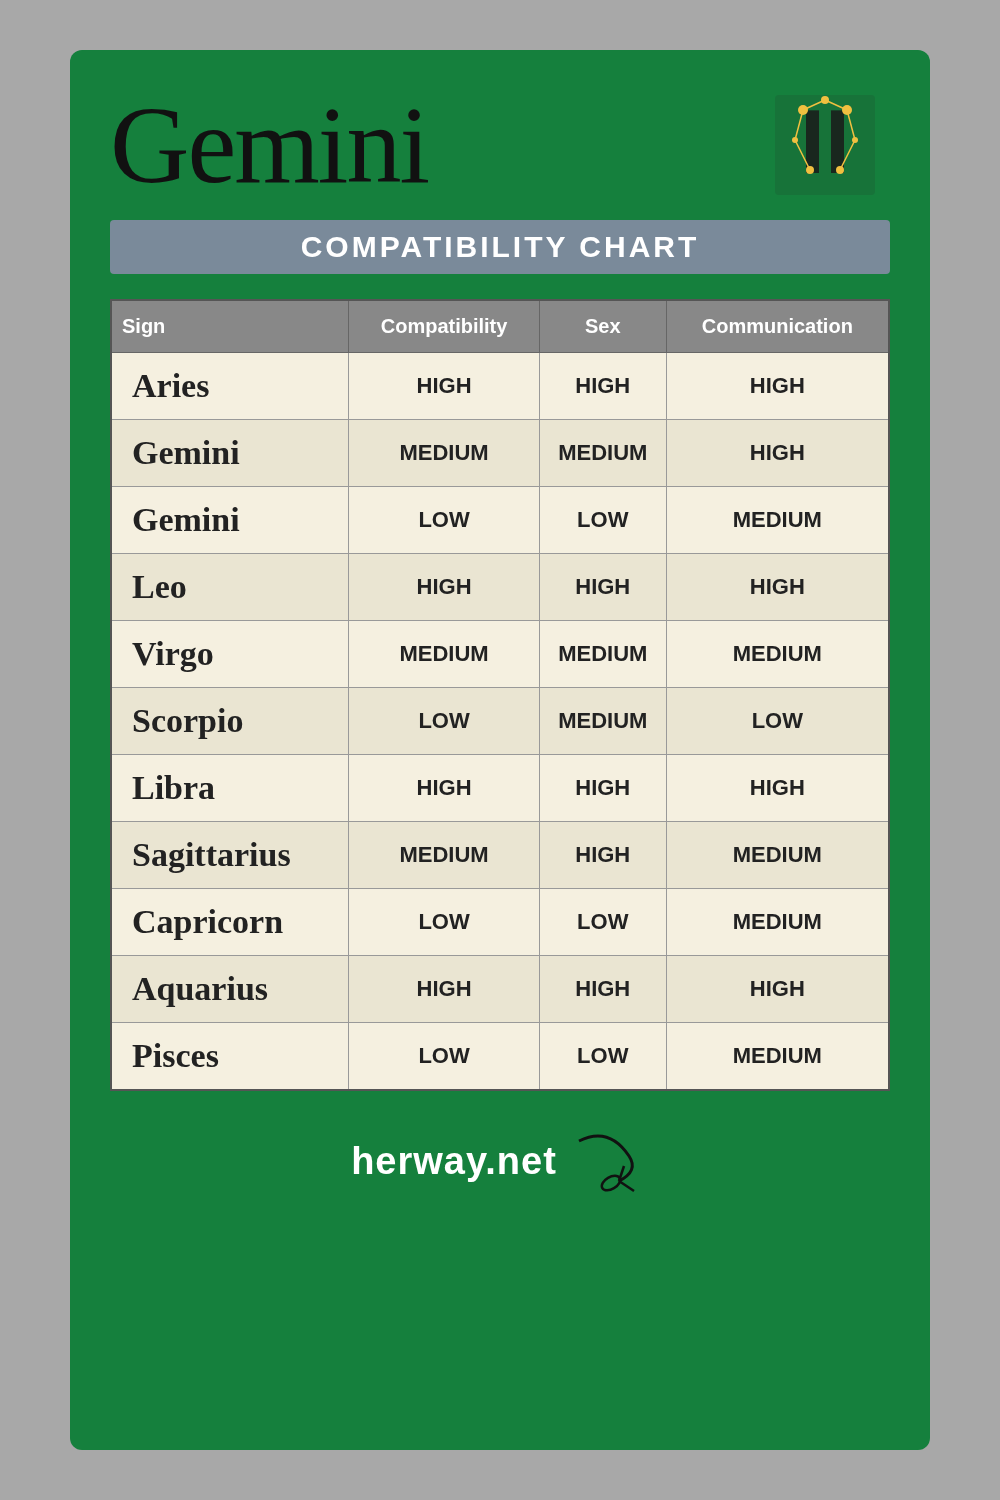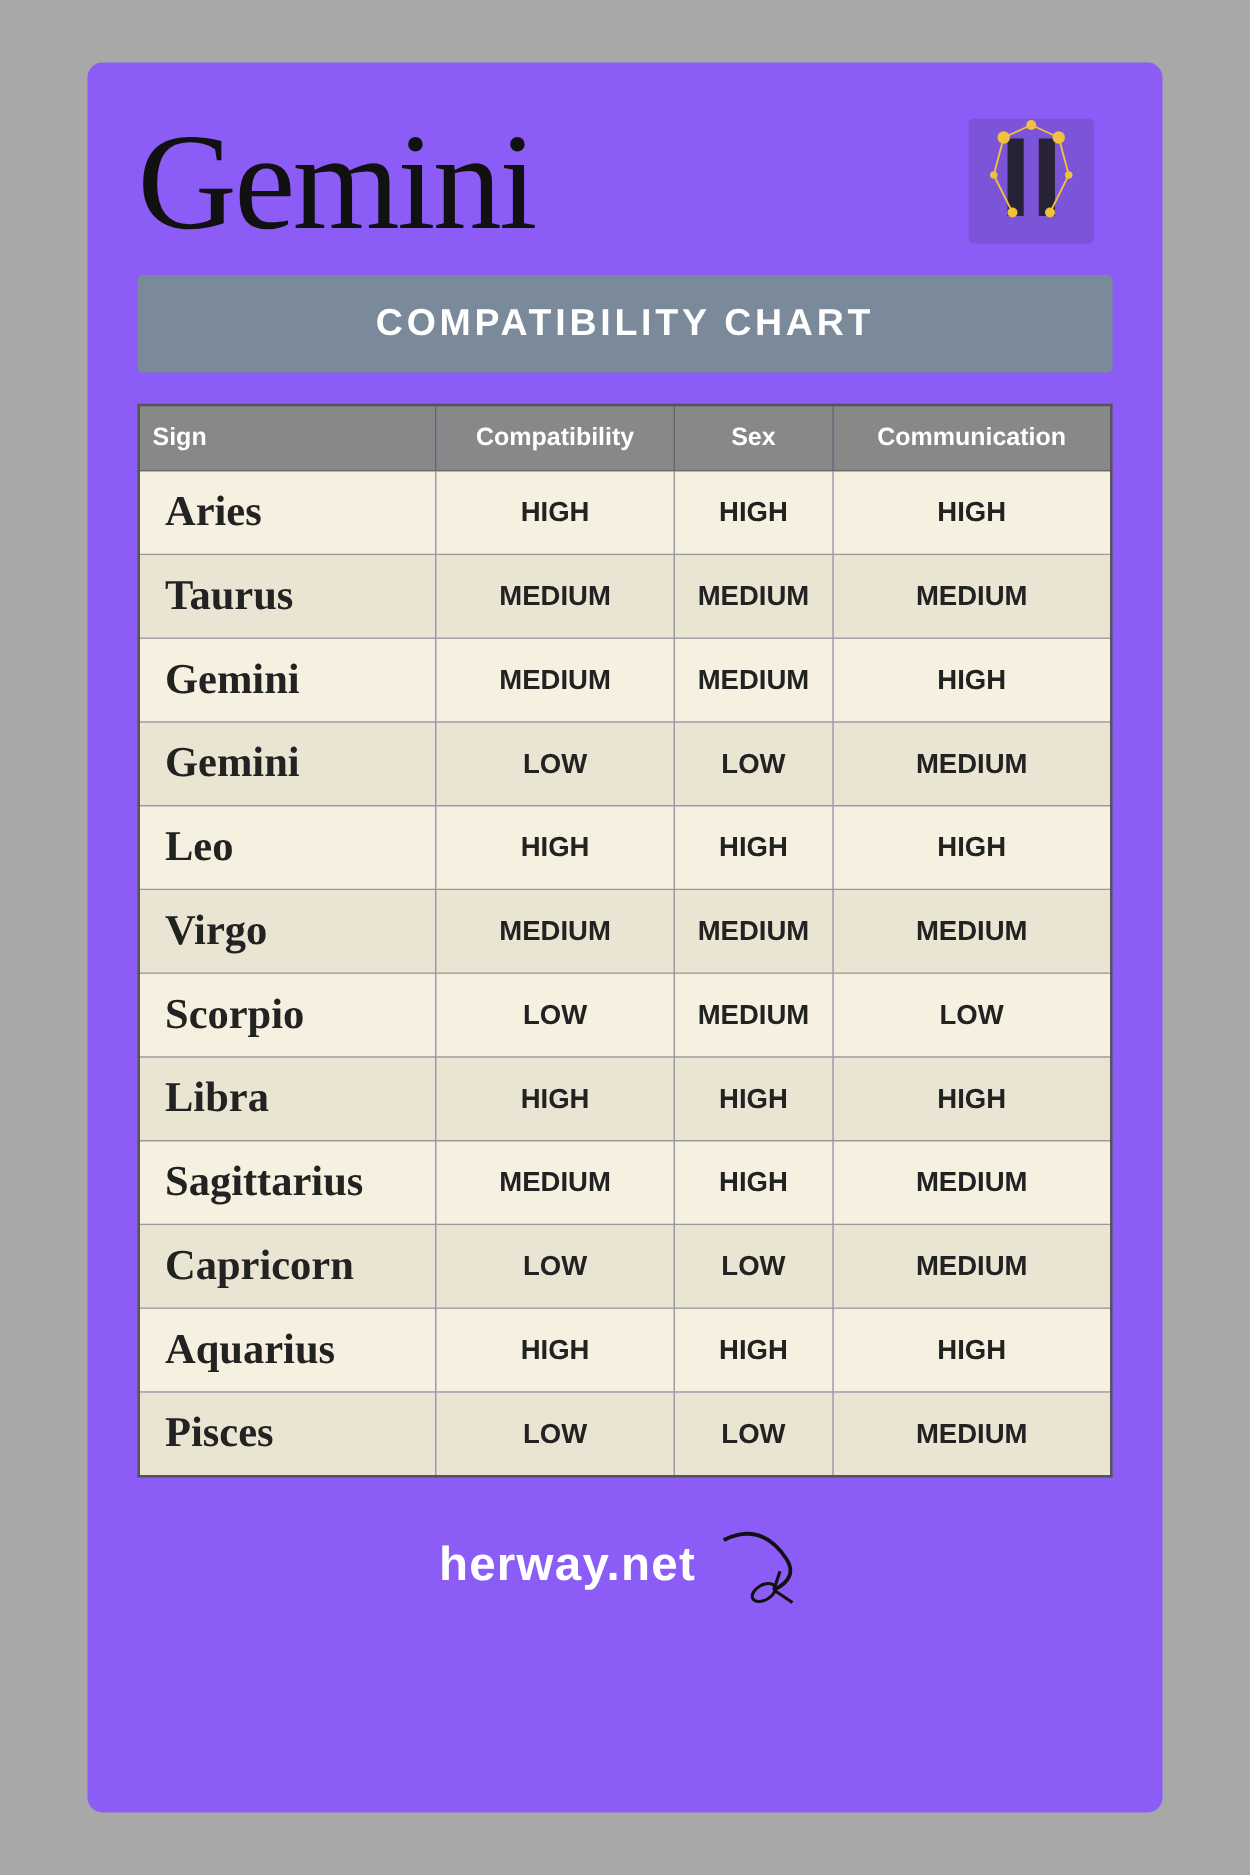--- a/index.html
+++ b/index.html
@@ -8,21 +8,21 @@
       height: 1500px;
       background: #a8a8a8;
       display: flex;
       align-items: center;
       justify-content: center;
       font-family: Georgia, serif;
     }
     .card {
       width: 860px;
       min-height: 1400px;
-      background: #8b5cf6;
+      background: #15803d;
       border-radius: 12px;
       padding: 30px 40px 50px 40px;
       display: flex;
       flex-direction: column;
       align-items: center;
     }
     .header {
       width: 100%;
       display: flex;
       align-items: center;
@@ -49,21 +49,21 @@
     .gemini-symbol svg {
       width: 120px;
       height: 120px;
     }
     .subtitle-bar {
       background: #7a8a9a;
       color: white;
       font-size: 30px;
       font-weight: bold;
       letter-spacing: 3px;
-      padding: 22px 30px;
+      padding: 10px 30px;
       border-radius: 4px;
       width: 100%;
       text-align: center;
       margin-bottom: 25px;
       font-family: Arial, sans-serif;
     }
     .compat-table {
       width: 100%;
       border-collapse: collapse;
       border: 2px solid #555;
@@ -178,26 +178,20 @@
       </tr>
     </thead>
     <tbody id="table-body">
     <tr>
           <td class="sign-cell sign-aries">Aries</td>
           <td>HIGH</td>
           <td>HIGH</td>
           <td>HIGH</td>
         </tr>
         <tr>
-          <td class="sign-cell sign-taurus">Taurus</td>
-          <td>MEDIUM</td>
-          <td>MEDIUM</td>
-          <td>MEDIUM</td>
-        </tr>
-        <tr>
           <td class="sign-cell sign-gemini">Gemini</td>
           <td>MEDIUM</td>
           <td>MEDIUM</td>
           <td>HIGH</td>
         </tr>
         <tr>
           <td class="sign-cell sign-cancer">Gemini</td>
           <td>LOW</td>
           <td>LOW</td>
           <td>MEDIUM</td>

